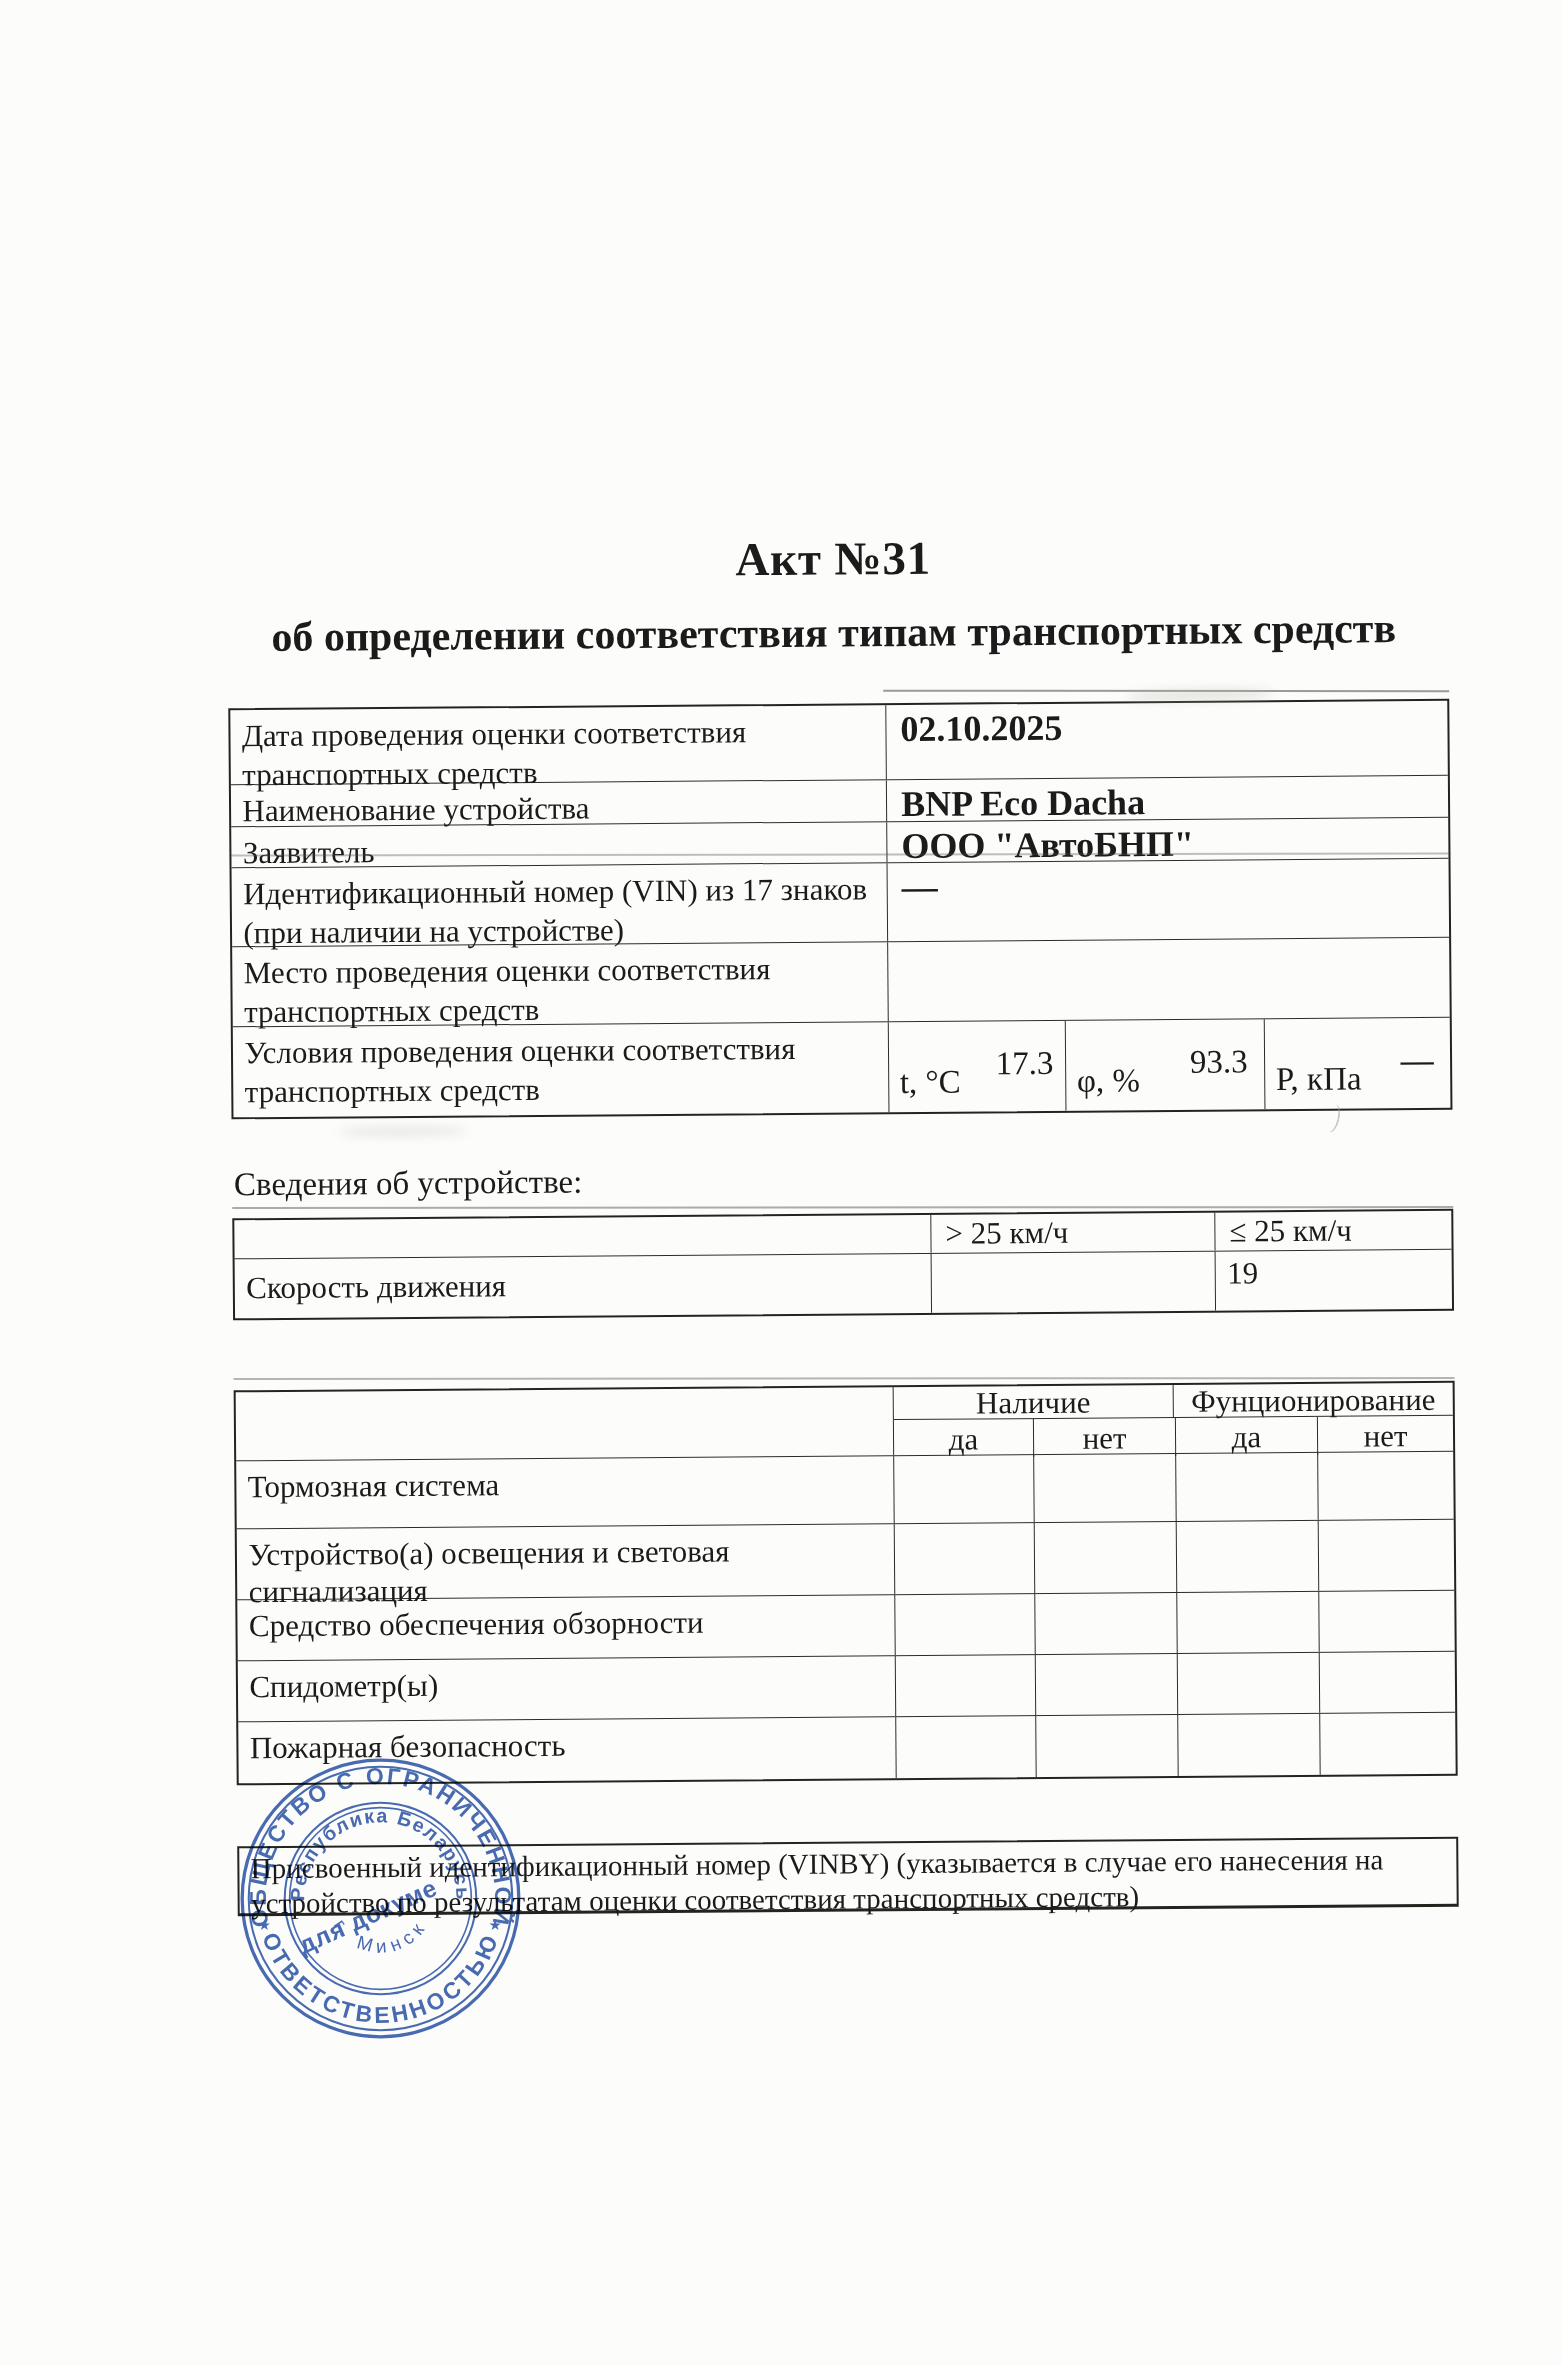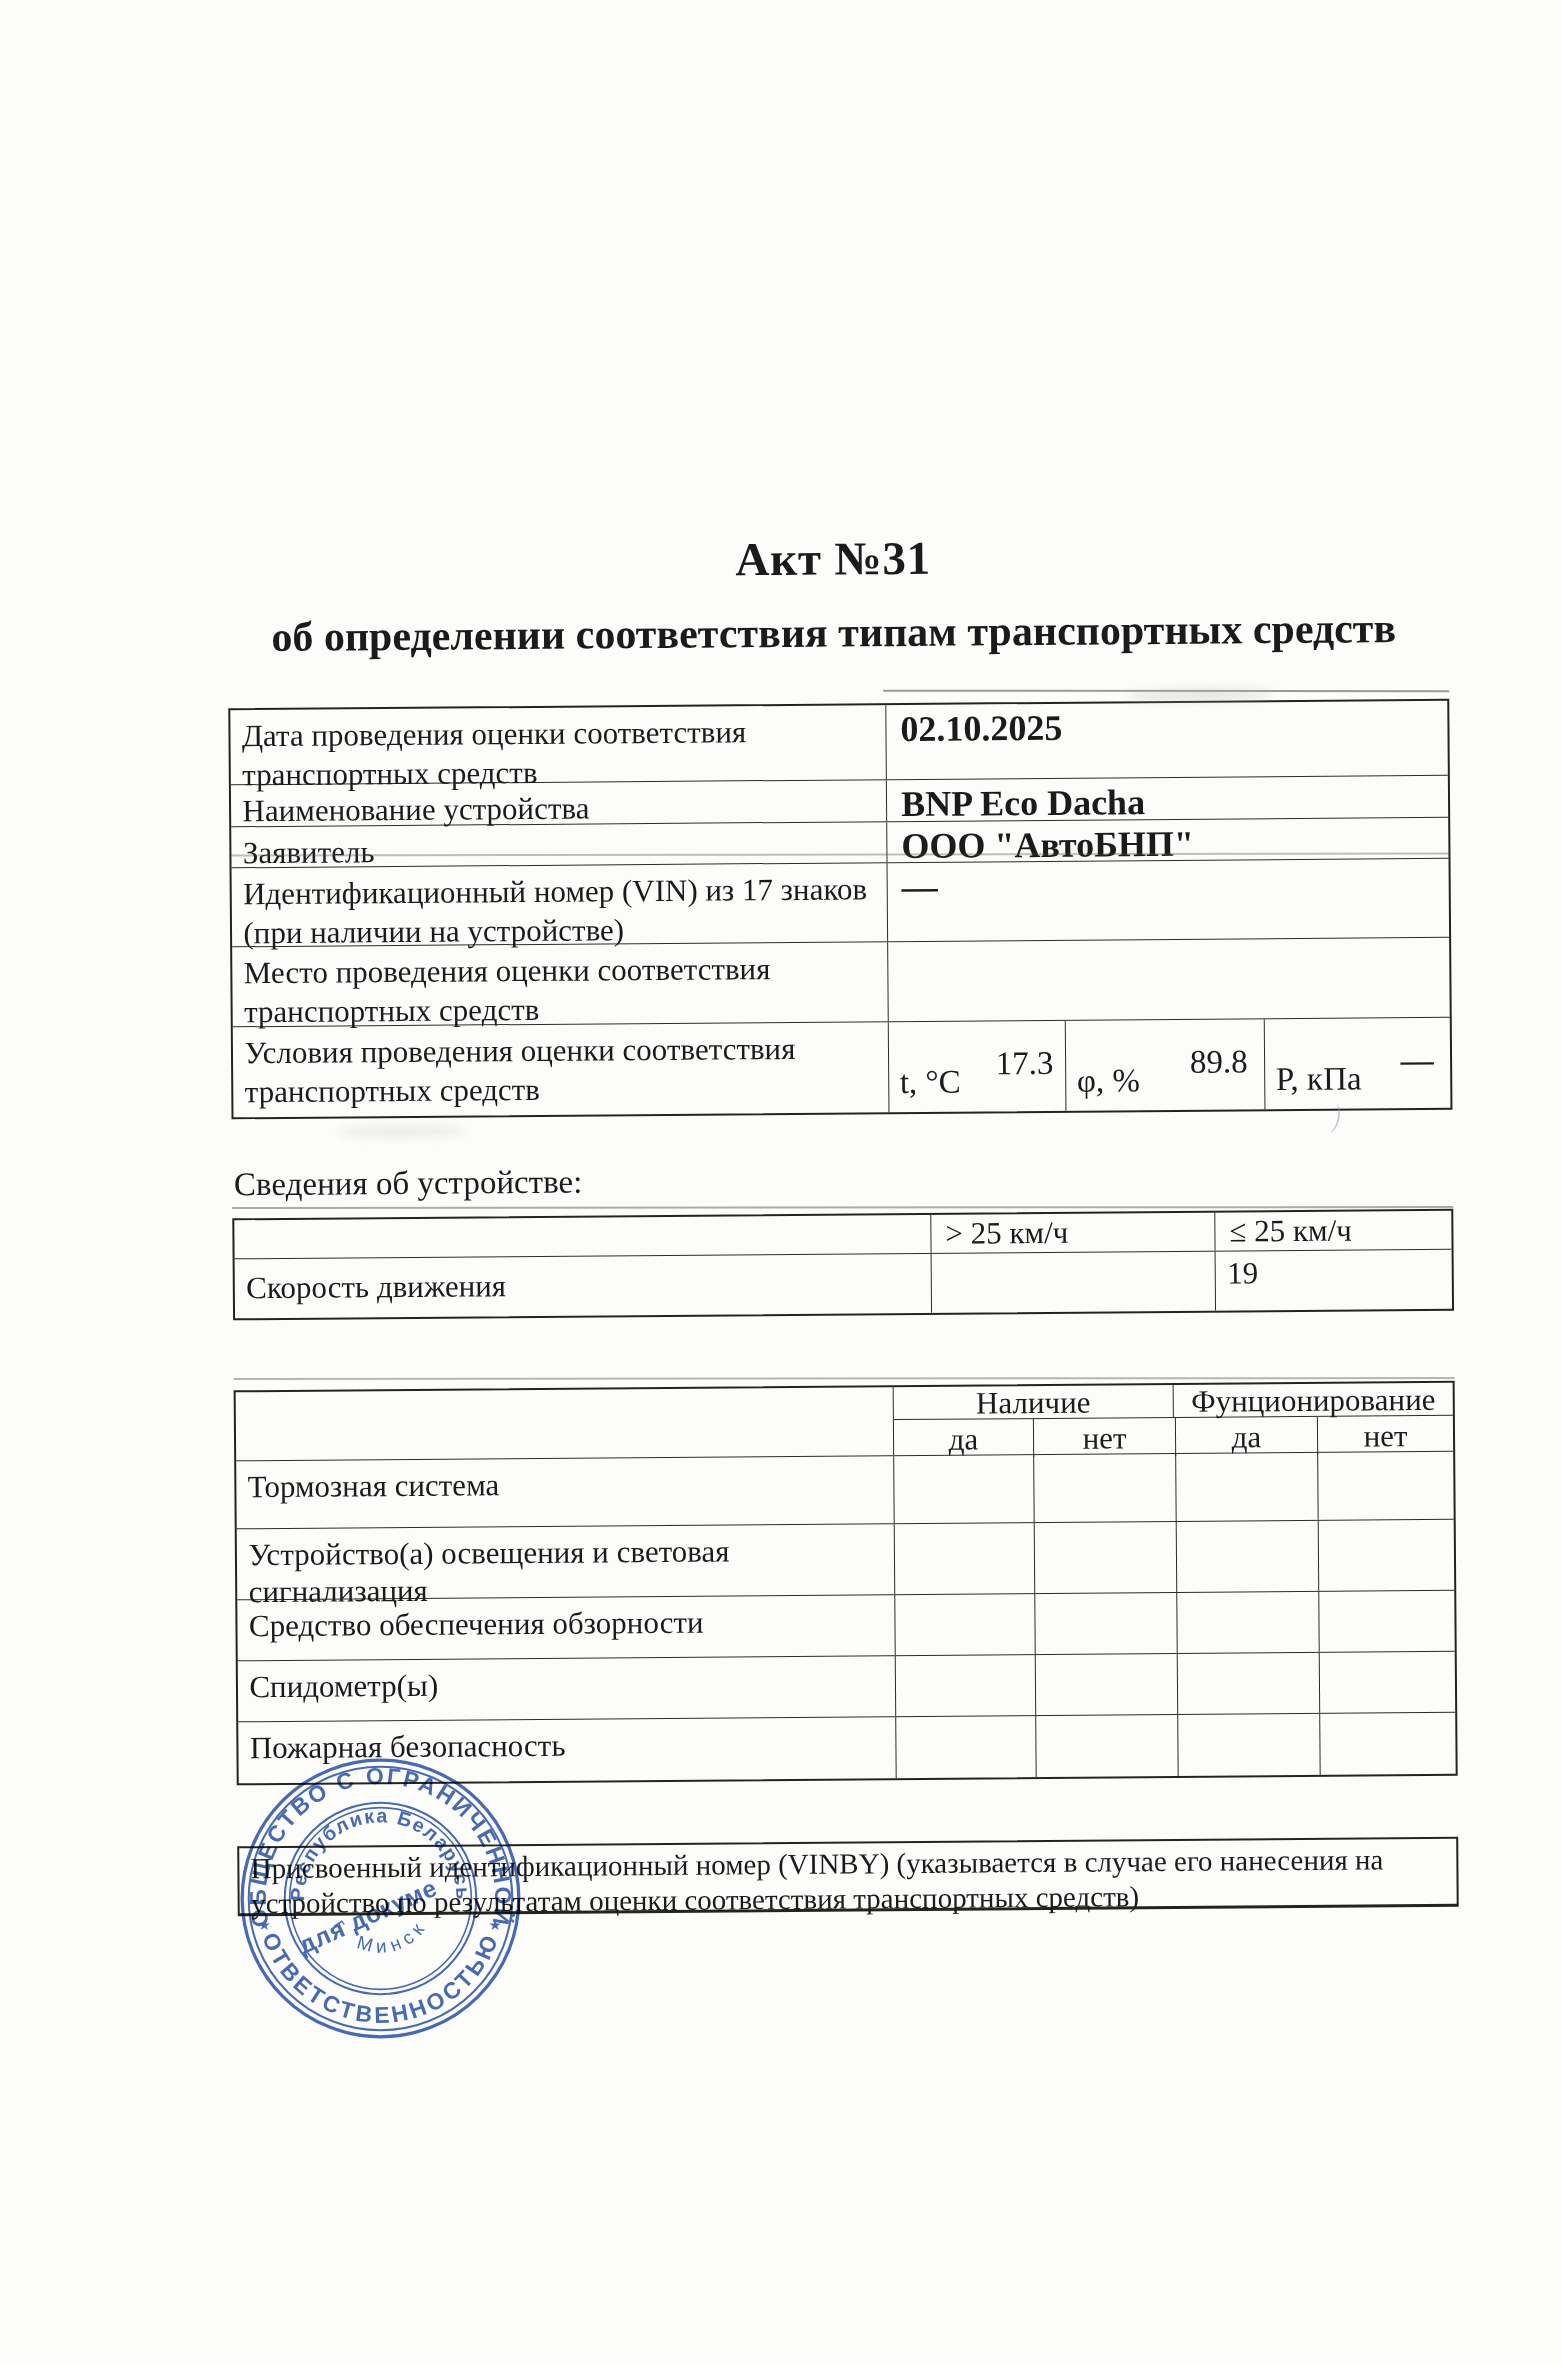--- a/index.html
+++ b/index.html
@@ -120,21 +120,21 @@
       <div class="cell ival"></div>
     </div>
     <div class="row last" style="height:90px">
       <div class="cell ilab">Условия проведения оценки соответствия транспортных средств</div>
       <div class="cell ccell" style="flex:none;width:177px">
         <span class="cparam">t, °C</span>
         <span class="cval">17.3</span>
       </div>
       <div class="cell ccell" style="flex:none;width:199px">
         <span class="cparam">φ, %</span>
-        <span class="cval">89.8</span>
+        <span class="cval">93.3</span>
       </div>
       <div class="cell ccell" style="flex:1">
         <span class="cparam">P, кПа</span>
         <span class="cval dash">—</span>
       </div>
     </div>
   </div>
 
   <div class="seclabel">Сведения об устройстве:</div>
 

